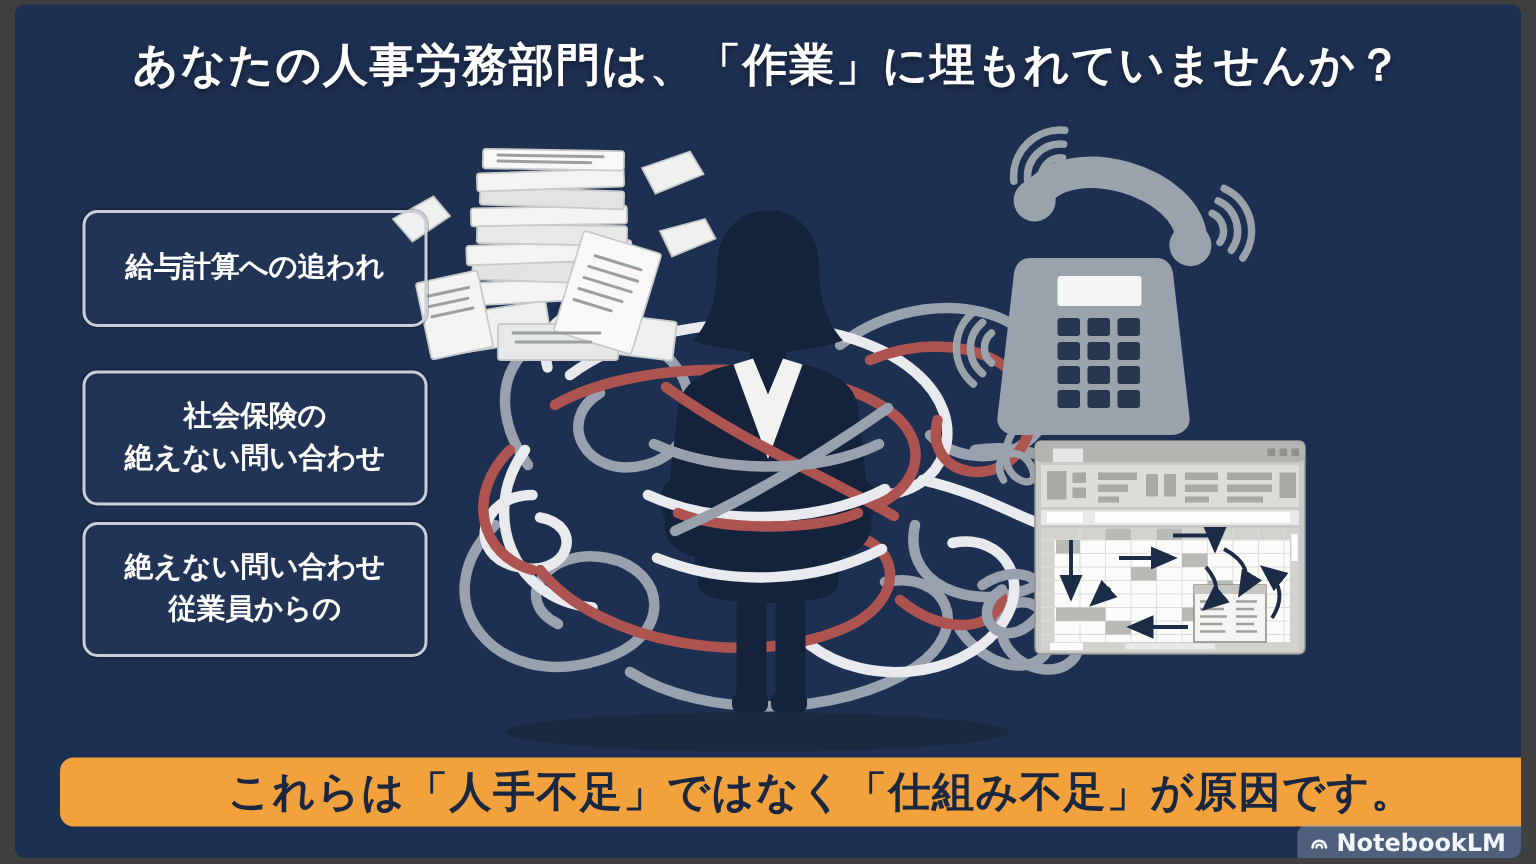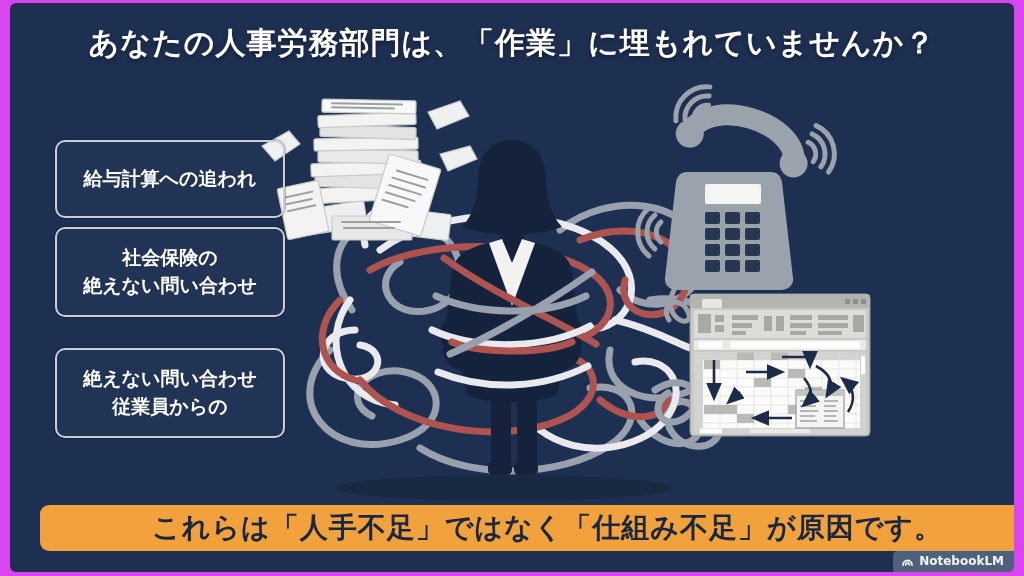--- a/index.html
+++ b/index.html
@@ -1,35 +1,35 @@
 <!DOCTYPE html>
 <html><head>
 <meta charset="utf-8">
 <style>
   html,body{margin:0;padding:0;background:#000;width:1024px;height:576px;overflow:hidden;
     font-family:"DejaVu Sans",sans-serif;}
-  .frame{position:absolute;inset:0;background:#d946ef;}
+  .frame{position:absolute;inset:0;background:#404040;}
   .slide{position:absolute;left:10px;top:3px;width:1004px;height:569px;
     background:#1e3052;border-radius:6px;overflow:hidden;}
   .illustration{position:absolute;left:0;top:0;width:1004px;height:569px;}
   .title{position:absolute;left:0;top:20px;width:100%;text-align:center;color:#ffffff;
     font-size:30px;font-weight:bold;letter-spacing:1px;text-shadow:0 2px 5px rgba(0,0,0,.45);}
   .pain-box{position:absolute;left:45px;width:226px;border:2.5px solid #c9ced8;border-radius:10px;
     background:rgba(255,255,255,0.02);display:flex;flex-direction:column;
     justify-content:center;color:#ffffff;font-size:19px;font-weight:bold;line-height:1.45;
     text-align:center;box-shadow:0 0 0 1px rgba(0,0,0,0.25);}
   .box1{top:137px;height:74px;}
-  .box2{top:224px;height:86px;font-family:Liberation Serif, serif;}
+  .box2{top:244px;height:86px;font-family:Liberation Serif, serif;}
   .box3{top:345px;height:86px;}
   .banner{position:absolute;left:30px;top:502px;width:1015px;height:46px;background:#f1a23d;
     border-radius:9px;display:flex;align-items:center;justify-content:center;
     color:#1a2741;font-size:28px;font-weight:bold;letter-spacing:1px;}
   .watermark{position:absolute;right:0;bottom:0;height:22px;padding:0 10px 0 8px;
     background:rgba(160,175,195,0.38);border-radius:6px 0 0 0;display:flex;align-items:center;
-    gap:5px;color:#f2f5f9;font-size:12px;font-weight:bold;}
+    gap:5px;color:#f2f5f9;font-size:16px;font-weight:bold;}
 </style>
 </head>
 <body>
 
 <div class="frame">
 <div class="slide">
 
   <svg class="illustration" viewBox="10 3 1004 569" preserveAspectRatio="none">
     <defs>
       <marker id="ah" orient="auto" markerWidth="8" markerHeight="8" refX="5" refY="3">

